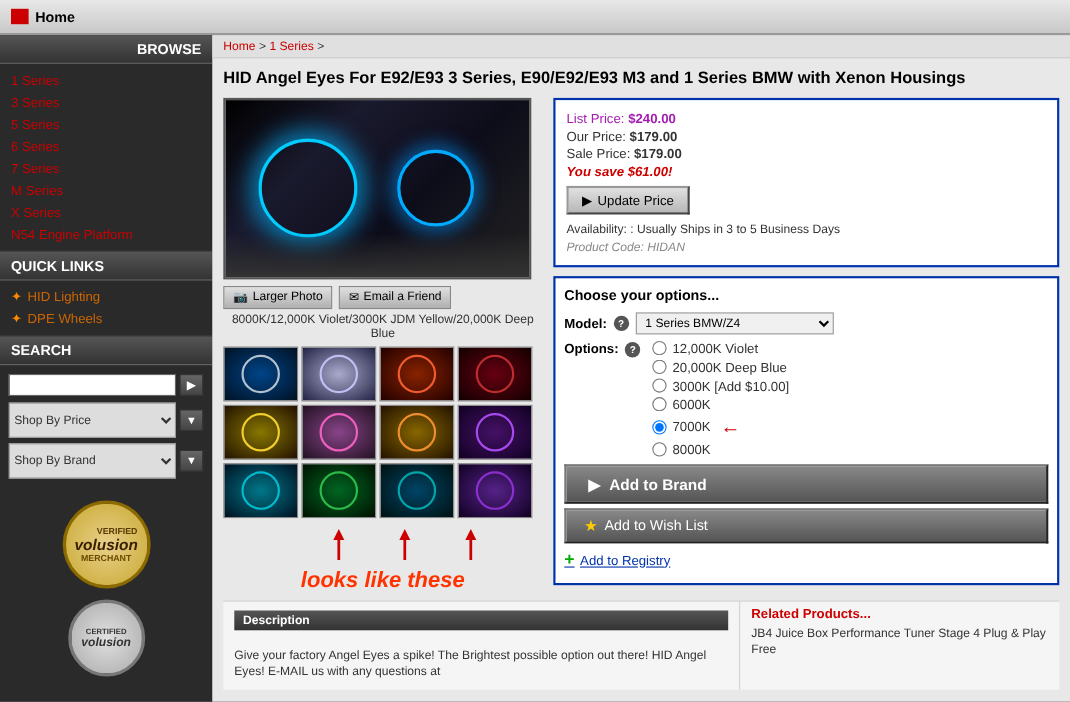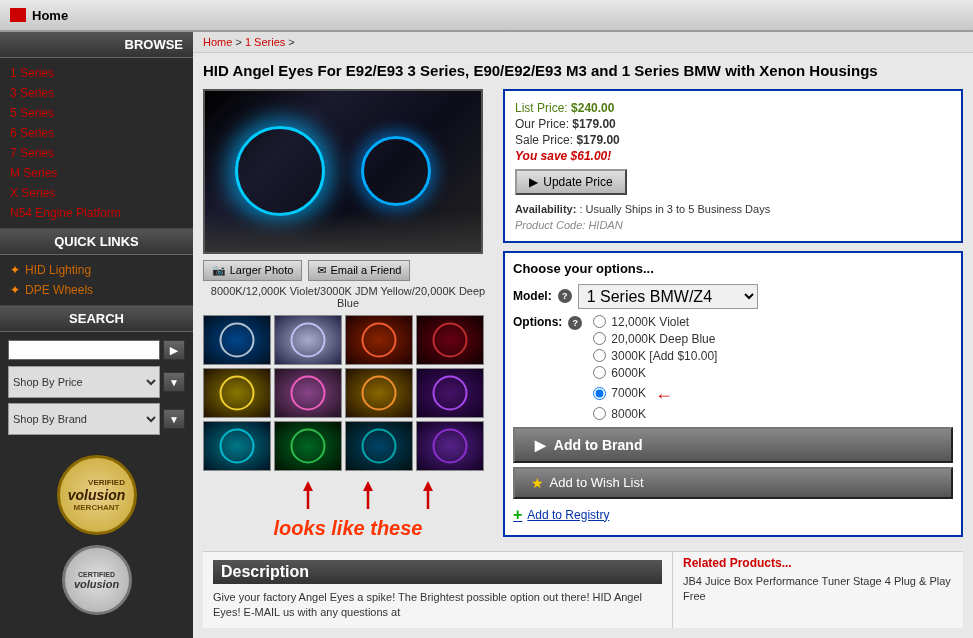--- a/index.html
+++ b/index.html
@@ -61,21 +61,21 @@
       color: #cc0000;
       cursor: pointer;
       font-size: 12px;
     }
 
     .sidebar-quick-links-header {
       background: linear-gradient(to bottom, #555, #333);
       color: #fff;
       font-weight: bold;
       font-size: 13px;
-      text-align: center;
+      text-align: left;
       padding: 5px 10px;
       border-bottom: 1px solid #666;
       margin-top: 0;
     }
 
     .quick-links-items {
       padding: 5px 0;
       border-bottom: 1px solid #444;
     }
     .quick-link-item {
@@ -87,21 +87,21 @@
       align-items: center;
       gap: 5px;
     }
     .quick-link-item span.ql-label { color: #cc6600; }
 
     .sidebar-search-header {
       background: linear-gradient(to bottom, #555, #333);
       color: #fff;
       font-weight: bold;
       font-size: 13px;
-      text-align: center;
+      text-align: left;
       padding: 5px 10px;
       border-bottom: 1px solid #666;
     }
 
     .search-area {
       padding: 8px 8px 5px 8px;
     }
     .search-row {
       display: flex;
       align-items: center;
@@ -331,21 +331,21 @@
     }
 
     .price-box {
       border: 2px solid #0033aa;
       background: #fff;
       padding: 10px;
       margin-bottom: 8px;
       font-size: 12px;
     }
 
-    .price-list { color: #4d7c0f; margin-bottom: 2px; }
+    .price-list { color: #a21caf; margin-bottom: 2px; }
     .price-our { color: #333; margin-bottom: 2px; }
     .price-sale { color: #333; margin-bottom: 2px; }
     .price-save { color: #cc0000; font-weight: bold; font-style: italic; margin-bottom: 6px; }
     .price-bold { font-weight: bold; }
 
     .update-price-btn {
       background: linear-gradient(to bottom, #e0e0e0, #b8b8b8);
       border: 2px outset #999;
       padding: 4px 12px;
       font-size: 12px;
@@ -354,21 +354,21 @@
       align-items: center;
       gap: 5px;
       margin-bottom: 8px;
     }
 
     .availability-box {
       font-size: 11px;
       color: #333;
       margin-bottom: 4px;
     }
-    .availability-box .avail-label { font-weight: bold; text-align: center; }
+    .availability-box .avail-label { font-weight: normal; text-align: center; }
 
     .product-code { font-size: 11px; color: #888; font-style: italic; }
 
     
     .options-box {
       border: 2px solid #0033aa;
       background: #fff;
       padding: 8px;
       margin-bottom: 8px;
     }
@@ -401,21 +401,21 @@
       align-items: center;
       justify-content: center;
       cursor: pointer;
       font-weight: bold;
     }
 
     .model-select {
       border: 1px solid #999;
       background: #f0f0f0;
       padding: 2px 4px;
-      font-size: 16px;
+      font-size: 11px;
       min-width: 180px;
     }
 
     .radio-options {
       display: flex;
       flex-direction: column;
       gap: 3px;
       margin-left: 5px;
     }
 
@@ -505,22 +505,22 @@
       padding: 8px 10px;
       background: #f5f5f5;
       border-right: 1px solid #ccc;
     }
 
     .desc-header {
       background: linear-gradient(to bottom, #555, #333);
       color: #fff;
       font-weight: bold;
       padding: 3px 8px;
-      font-size: 16px;
-      margin-bottom: 6px;
+      font-size: 11px;
+      margin-bottom: 16px;
     }
 
     .desc-text {
       font-size: 11px;
       color: #333;
       line-height: 1.4;
     }
 
     .related-section {
       width: 290px;

